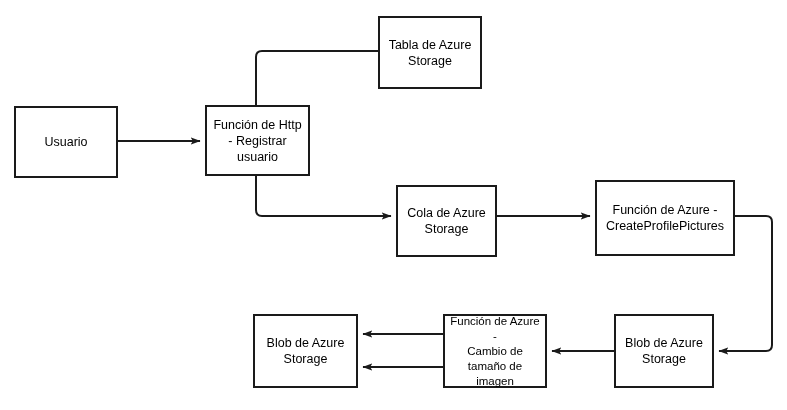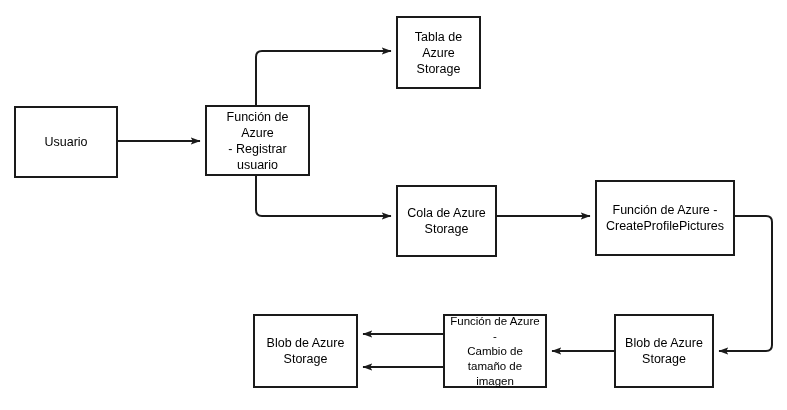--- a/index.html
+++ b/index.html
@@ -76,26 +76,26 @@
     <path d="M443,334 L363,334" fill="none" stroke="#1a1a1a" stroke-width="2" marker-end="url(#arrowhead)"></path>
 
     <path d="M443,367 L363,367" fill="none" stroke="#1a1a1a" stroke-width="2" marker-end="url(#arrowhead)"></path>
   </svg>
 
   <div class="node" style="left:14px; top:106px; width:104px; height:72px;">
     <span class="node-label">Usuario</span>
   </div>
 
   <div class="node" style="left:205px; top:105px; width:105px; height:71px;">
-    <span class="node-label">Función de Azure
+    <span class="node-label">Función de Http
 - Registrar
 usuario</span>
   </div>
 
-  <div class="node" style="left:396px; top:16px; width:85px; height:73px;">
+  <div class="node" style="left:378px; top:16px; width:104px; height:73px;">
     <span class="node-label">Tabla de Azure
 Storage</span>
   </div>
 
   <div class="node" style="left:396px; top:185px; width:101px; height:72px;">
     <span class="node-label">Cola de Azure
 Storage</span>
   </div>
 
   <div class="node" style="left:595px; top:180px; width:140px; height:76px;">

